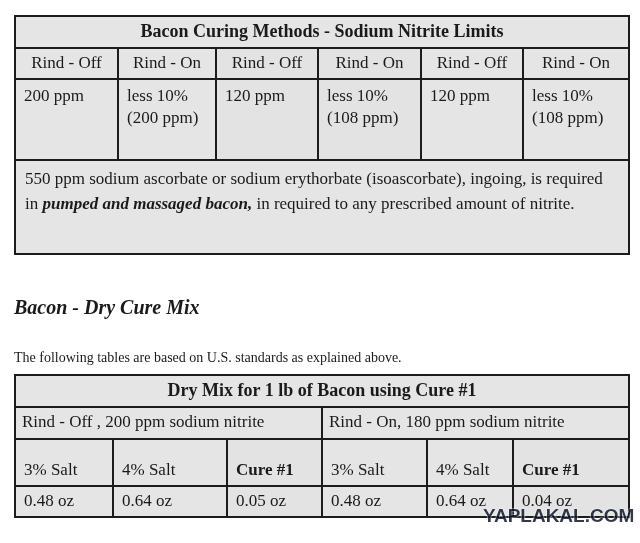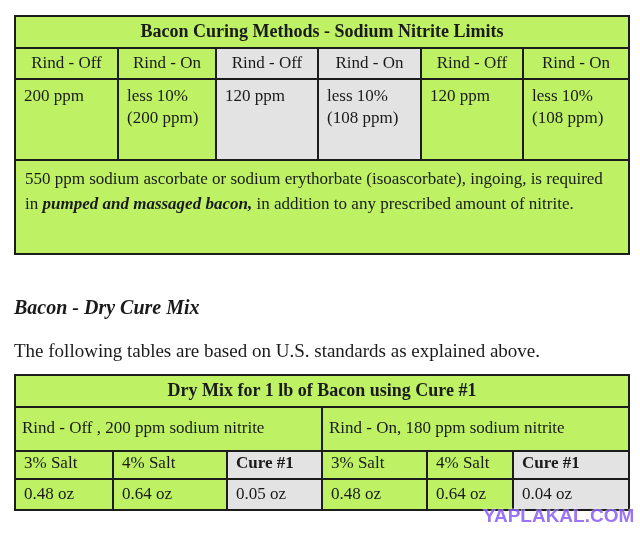--- a/index.html
+++ b/index.html
@@ -16,21 +16,21 @@
     border-collapse: collapse;
     position: absolute;
     table-layout: fixed;
   }
   td {
     border: 2px solid #1c1c1c;
     padding: 2px 8px;
     font-size: 17px;
     line-height: 1.3;
     vertical-align: top;
-    background: #bef264;
+    background: #e5e5e5;
     overflow: hidden;
   }
   td.shaded { background: #e3e3e3; }
   td.center { text-align: center; }
   td.bold   { font-weight: bold; }
 
   
   #nitrite-table { left: 14px; top: 15px; width: 614px; }
   #nitrite-table .title-row td { height: 25px; font-size: 18px; padding-top: 3px; }
   #nitrite-table .group-row td { height: 50px; font-size: 18px; padding-top: 4px; }
@@ -38,37 +38,37 @@
   #nitrite-table .val-row td   { height: 72px; padding-top: 5px; }
   #nitrite-table .note-row td  { height: 80px; padding: 6px 9px; font-size: 17px; line-height: 1.45; }
   .note-em { font-weight: bold; font-style: italic; font-family: Liberation Serif, serif; }
 
   
   .section-heading {
     position: absolute; left: 14px; top: 296px;
     font-size: 20px; font-weight: bold; font-style: italic;
   }
   .section-paragraph {
-    position: absolute; left: 14px; top: 340px;
-    font-size: 19px;
+    position: absolute; left: 14px; top: 350px;
+    font-size: 14px;
   }
 
   
   #drymix-table { left: 14px; top: 374px; width: 614px; }
   #drymix-table .title-row td  { height: 25px; font-size: 18px; padding-top: 3px; }
-  #drymix-table .rind-row td   { height: 24px; padding: 9px 6px; }
-  #drymix-table .salt-row td   { height: 24px; padding-top: 0; }
+  #drymix-table .rind-row td   { height: 24px; padding: 3px 6px; }
+  #drymix-table .salt-row td   { height: 24px; padding-top: 19px; }
   #drymix-table .data-row td   { height: 24px; padding-top: 3px; margin-top: 30px; }
 
   
   .watermark {
     position: absolute; left: 483px; top: 505px;
     font-family: "Liberation Sans", "DejaVu Sans", sans-serif;
     font-weight: bold; font-size: 19px; letter-spacing: 0px;
-    color: #8b5cf6; opacity: 0.85;
+    color: #0f172a; opacity: 0.85;
     text-shadow: 0 0 2px #ffffff, 0 0 1px #ffffff;
     z-index: 5; white-space: nowrap;
   }
 </style>
 </head>
 <body>
 
 <div class="doc">
 
   <table id="nitrite-table">
@@ -110,21 +110,21 @@
       <td>
         <span>120 ppm</span>
       </td>
       <td>
         <span>less 10%</span><br>
         <span>(108 ppm)</span>
       </td>
     </tr>
     <tr class="note-row">
       <td colspan="6">
-        <span>550 ppm sodium ascorbate or sodium erythorbate (isoascorbate), ingoing, is required in </span><span class="note-em">pumped and massaged bacon,</span><span> in addition to any prescribed amount of nitrite.</span>
+        <span>550 ppm sodium ascorbate or sodium erythorbate (isoascorbate), ingoing, is required in </span><span class="note-em">pumped and massaged bacon,</span><span> in required to any prescribed amount of nitrite.</span>
       </td>
     </tr>
   </tbody>
     </table>
 
   <div class="section-heading">Bacon - Dry Cure Mix</div>
   <div class="section-paragraph">The following tables are based on U.S. standards as explained above.</div>
 
   <table id="drymix-table">
     <colgroup>

